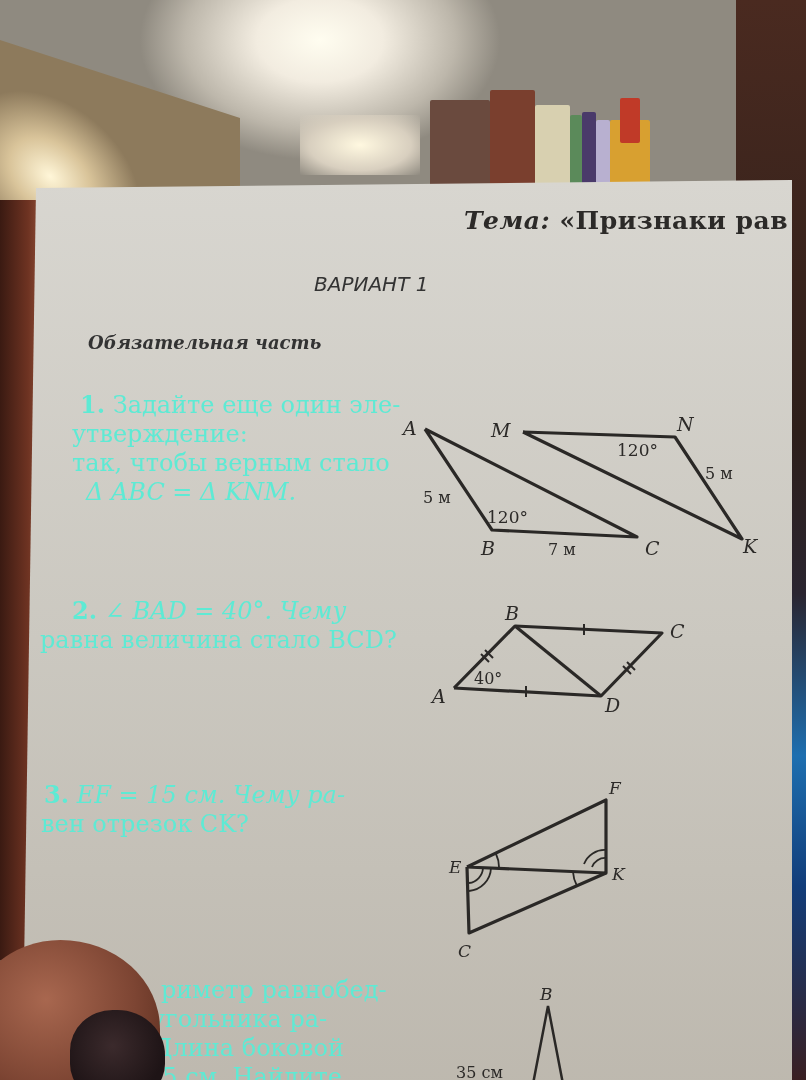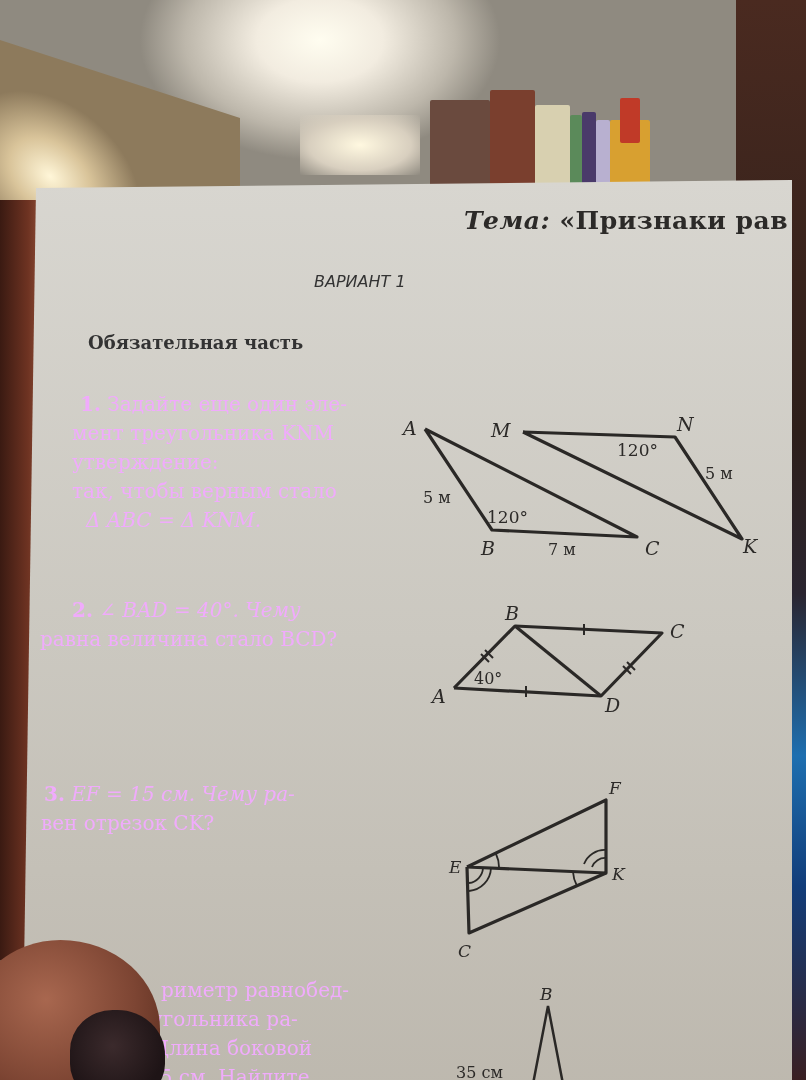--- a/index.html
+++ b/index.html
@@ -29,23 +29,23 @@
     border-radius:45% 50% 40% 40%; background:radial-gradient(ellipse at 45% 40%, #3b2a2c 0%, #1e1416 70%); }
 
   
   .paper { position:absolute; left:22px; top:180px; width:770px; height:920px;
     background:linear-gradient(180deg,#d8d6d0 0%, #cbc8c0 50%, #bdb8ae 100%);
     clip-path:polygon(14px 8px, 770px 0px, 770px 100%, 0px 100%);
   }
   .txt { position:absolute; color:#2c2a28; white-space:nowrap; }
   .topic { left:464px; top:206px; font-size:25px; font-weight:bold; letter-spacing:0.5px; }
   .topic i { font-style:italic; }
-  .variant { left:314px; top:272px; font-family:"DejaVu Sans", sans-serif; font-style:italic; font-size:16px; color:#333; }
-  .section { left:88px; top:332px; font-size:18px; font-weight:bold; color:#333; }
-  .q { font-size:20px; line-height:29px; color:#f0abfc; }
+  .variant { left:314px; top:272px; font-family:"DejaVu Sans", sans-serif; font-style:italic; font-size:20px; color:#333; }
+  .section { left:88px; top:332px; font-size:18px; font-style:italic; font-weight:bold; color:#333; }
+  .q { font-size:24px; line-height:29px; color:#5eead4; }
   .q1 { left:80px; top:390px; }
   .q2 { left:40px; top:596px; }
   .q3 { left:44px; top:780px; }
   .q4 { left:115px; top:976px; line-height:29px; }
   .line { display:block; }
   .math { font-style:italic; }
   svg { position:absolute; overflow:visible; }
   svg text { font-family:"DejaVu Serif", serif; fill:#2c2a28; }
 </style>
 </head>
@@ -73,21 +73,20 @@
 
 <div class="txt topic">
   <i>Тема:</i>
   <span>«Признаки рав</span>
 </div>
 <div class="txt variant">ВАРИАНТ 1</div>
 <div class="txt section">Обязательная часть</div>
 
 <div class="txt q q1" style="width:287px;">
   <span class="line"><b>1.</b> <span>Задайте еще один эле-</span></span>
-  <span class="line" style="margin-left:-8px;">мент треугольника KNM</span>
   <span class="line" style="margin-left:-8px;">утверждение:</span>
   <span class="line" style="margin-left:-8px;">так, чтобы верным стало</span>
   <span class="line math" style="margin-left:6px;">Δ ABC = Δ KNM.</span>
 </div>
 
 <svg style="left:395px;top:405px;" width="400" height="160">
   <g stroke="#2a2826" stroke-width="3.2" fill="none" stroke-linejoin="round">
     <polyline points="30,24 97,125 242,132 30,24"></polyline>
     <polyline points="128,27 280,32 347,134 128,27"></polyline>
   </g>

